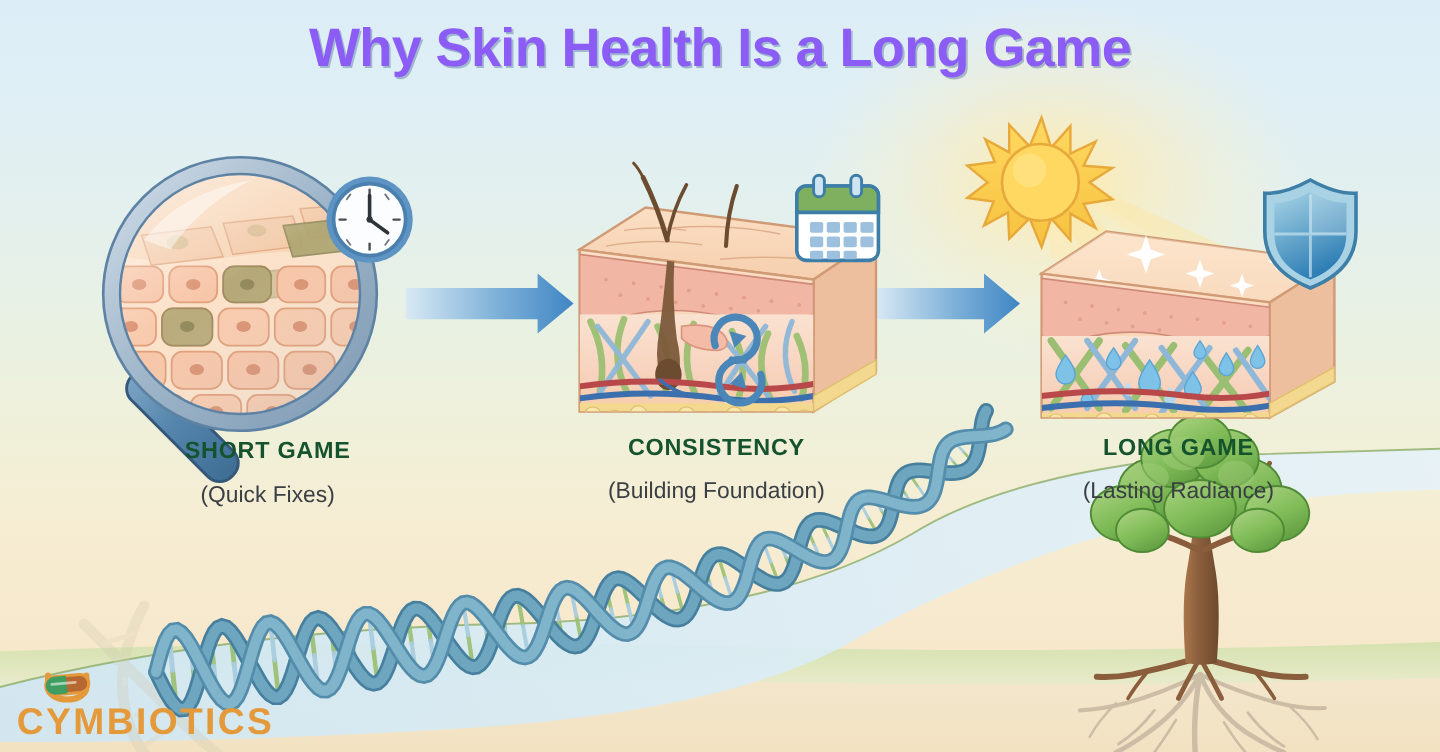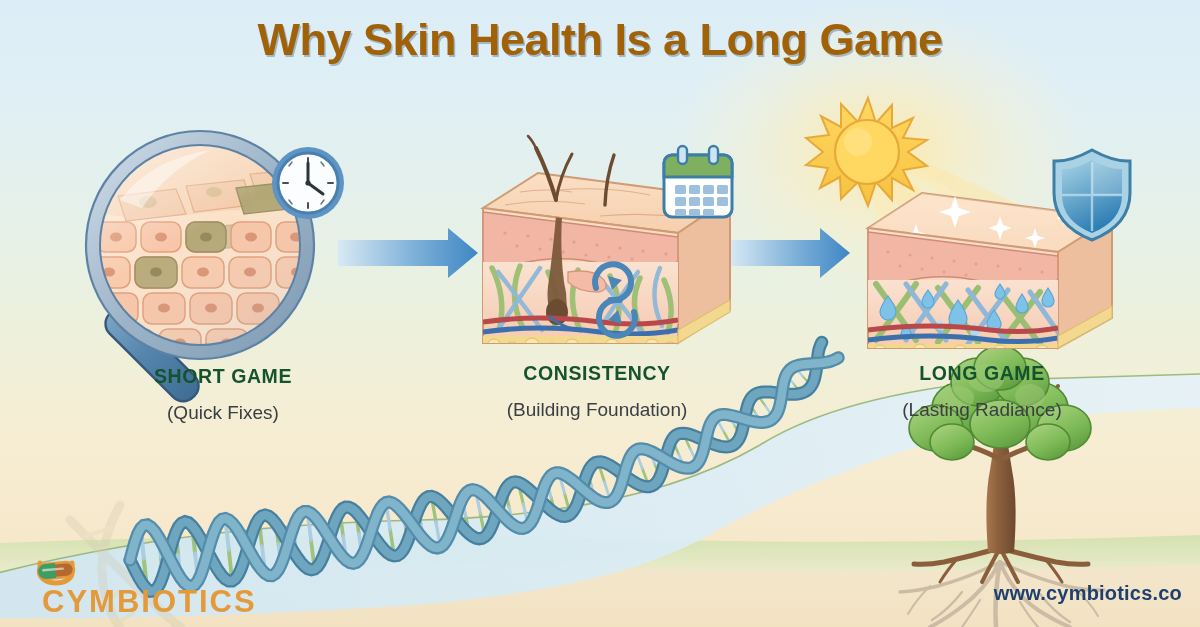--- a/index.html
+++ b/index.html
@@ -21,21 +21,21 @@
   #stage { position:absolute; inset:0; width:1200px; height:627px; }
 
   .layer { position:absolute; inset:0; }
 
   
   .title {
     position:absolute; top:14px; left:0; width:1200px;
     text-align:center;
     font-size:45px; font-weight:bold;
     letter-spacing:-0.5px;
-    color:#a16207;
+    color:#8b5cf6;
     text-shadow:1.5px 1.5px 0 rgba(14,60,110,0.30);
     font-family:"Liberation Sans", sans-serif;
   }
 
   
   .caption { position:absolute; text-align:center; width:330px; }
   .cap-main {
     font-size:19.5px; font-weight:bold; letter-spacing:0.6px;
     color:#14532d; white-space:nowrap;
   }
@@ -48,21 +48,20 @@
 
   
   .logo-wrap {
     position:absolute; left:14px; bottom:10px;
     display:flex; flex-direction:column; align-items:flex-start;
   }
   .logo-text {
     font-size:31px; font-weight:bold; letter-spacing:2px;
     color:#e49a3a; line-height:1; margin-top:-9px;
     font-family:"Liberation Sans", sans-serif;
-    margin-left:28px;
   }
   .url {
     position:absolute; right:18px; bottom:22px;
     font-size:20px; font-weight:bold; color:#1e3f70;
     letter-spacing:0.2px;
   }
 </style>
 </head>
 <body>
 
@@ -730,15 +729,14 @@
       <path d="M10 4 v10 a16 10 0 0 0 32 0 v-10" fill="none" stroke="#e49a3a" stroke-width="5" stroke-linecap="round"></path>
       <g transform="rotate(-5 26 11)">
         <rect x="8" y="4" width="36" height="15" rx="7.5" fill="#b5682f" stroke="#e49a3a" stroke-width="2.6"></rect>
         <path d="M15.5 4 h10 v15 h-10 a7.5 7.5 0 0 1 0 -15 Z" fill="#3f9d62"></path>
         <rect x="12" y="9" width="22" height="2.4" rx="1.2" fill="#ffffff" opacity="0.55"></rect>
       </g>
     </svg>
     <div class="logo-text">CYMBIOTICS</div>
   </div>
 
-  <div class="url">www.cymbiotics.co</div>
 
 </div>
 
 </body></html>

